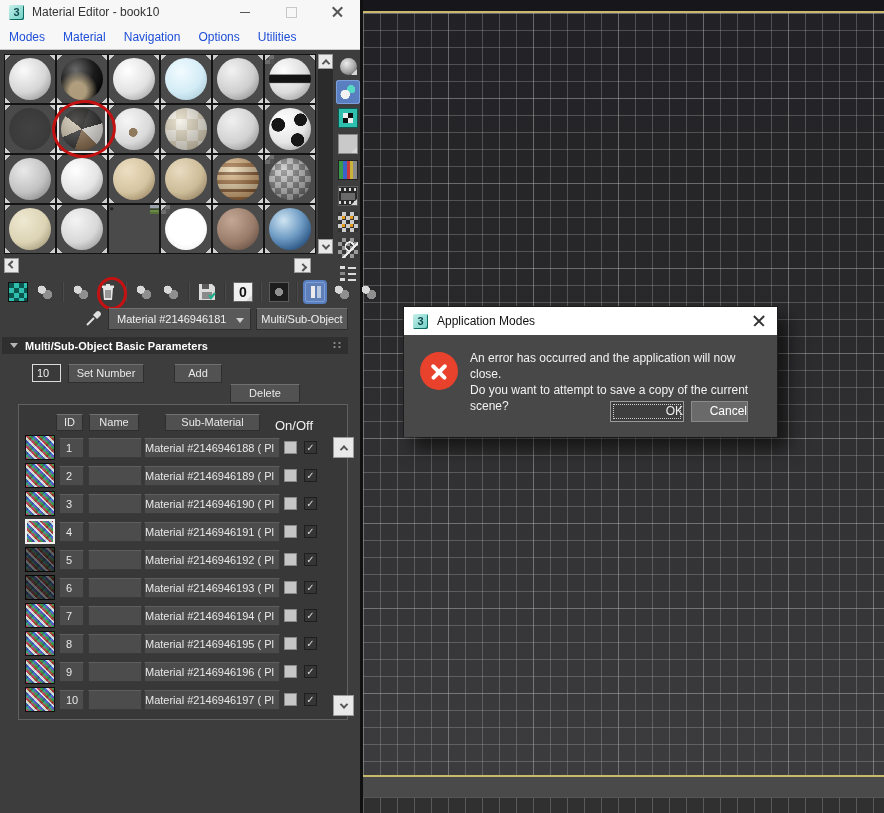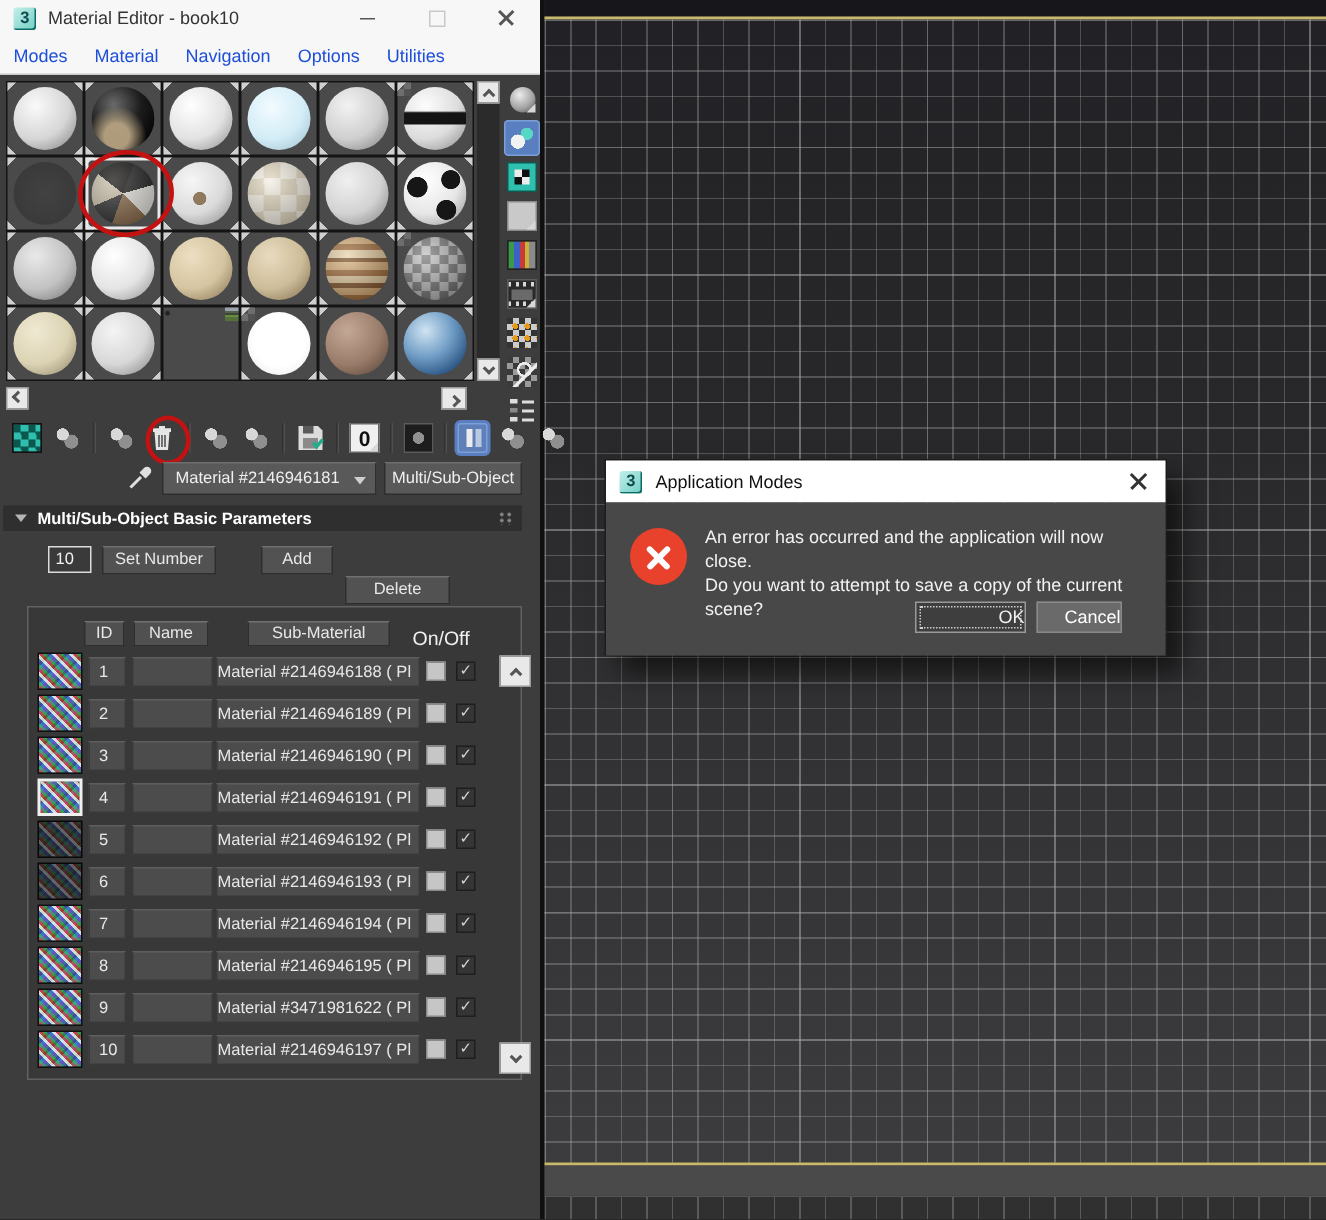--- a/index.html
+++ b/index.html
@@ -483,21 +483,21 @@
             <div class="cell c-id">8</div>
             <div class="cell c-name"></div>
             <div class="cell c-sub">Material #2146946195  ( Pl</div>
             <div class="c-swatch"></div>
             <div class="c-check">✓</div>
           </div>
           <div class="mrow">
             <div class="thumb"></div>
             <div class="cell c-id">9</div>
             <div class="cell c-name"></div>
-            <div class="cell c-sub">Material #3471981622  ( Pl</div>
+            <div class="cell c-sub">Material #2146946196  ( Pl</div>
             <div class="c-swatch"></div>
             <div class="c-check">✓</div>
           </div>
           <div class="mrow">
             <div class="thumb"></div>
             <div class="cell c-id">10</div>
             <div class="cell c-name"></div>
             <div class="cell c-sub">Material #2146946197  ( Pl</div>
             <div class="c-swatch"></div>
             <div class="c-check">✓</div>

